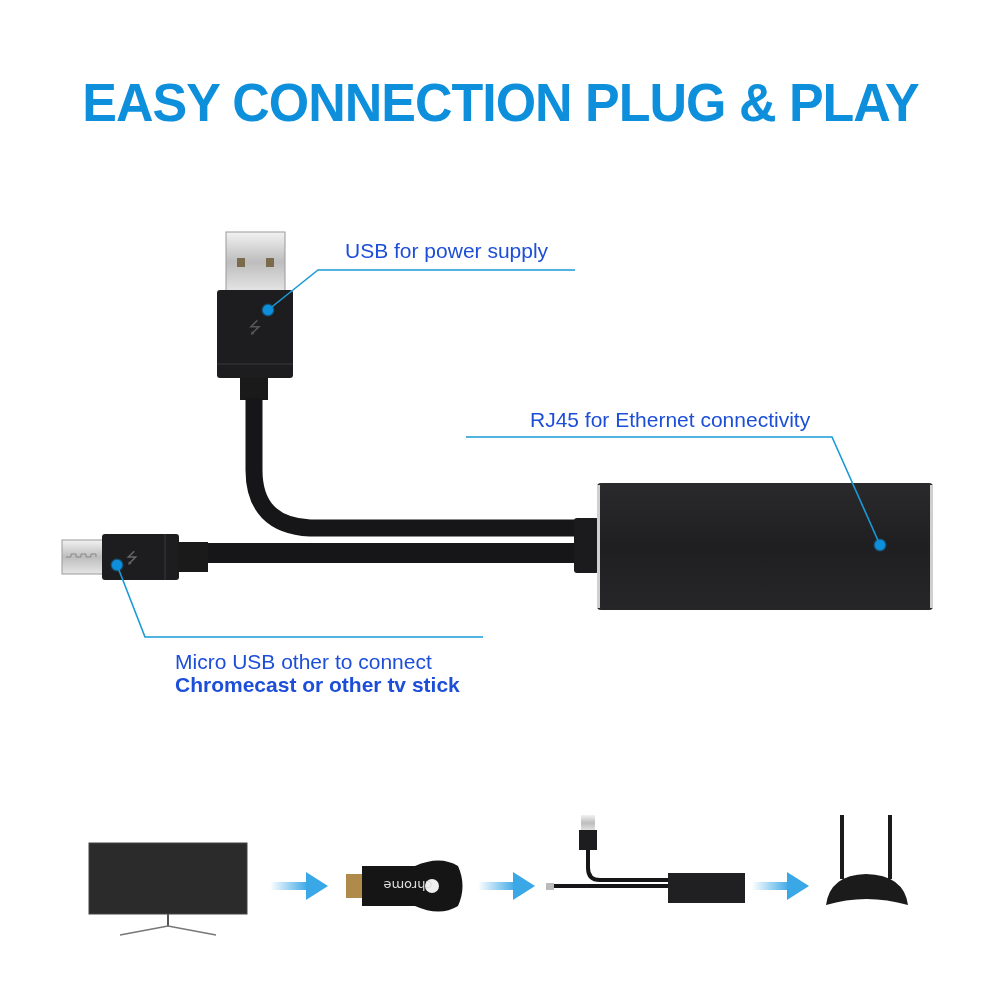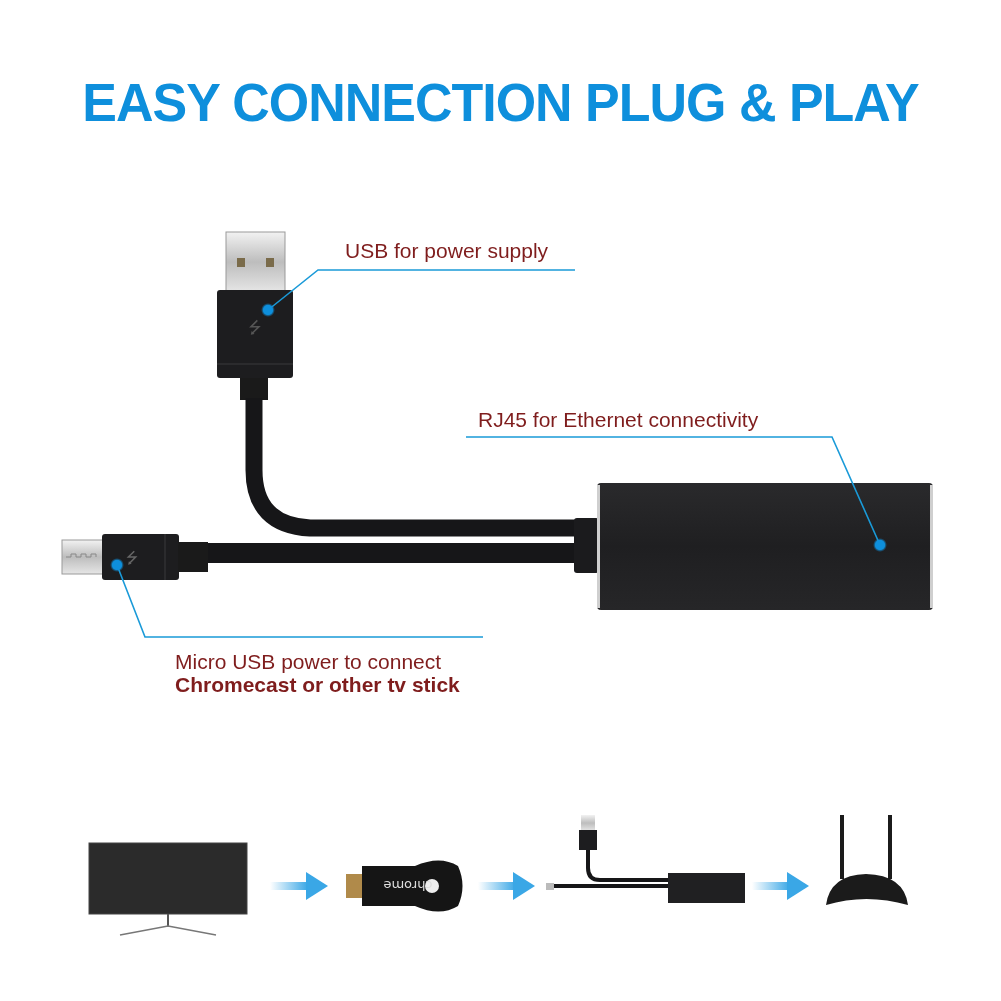--- a/index.html
+++ b/index.html
@@ -1,18 +1,18 @@
 <!DOCTYPE html>
 <html><head>
 <meta charset="utf-8">
 <style>
   html, body { margin:0; padding:0; background:#ffffff; }
   body { width:1001px; height:1001px; position:relative; overflow:hidden; font-family:"Liberation Sans", sans-serif; }
   .title { position:absolute; left:0; top:72px; width:1001px; text-align:center; font-family:"Liberation Sans", sans-serif; font-weight:bold; font-size:53px; letter-spacing:-1px; transform:scaleX(0.98); }
-  .label { position:absolute; color:#7f1d1d; font-size:21px; line-height:24px; font-family:"Liberation Sans", sans-serif; white-space:nowrap; }
+  .label { position:absolute; color:#1d4ed8; font-size:21px; line-height:24px; font-family:"Liberation Sans", sans-serif; white-space:nowrap; }
   svg { position:absolute; left:0; top:0; }
 </style>
 </head>
 <body>
 
 <div class="title" style="color:#0e8fdc;">EASY CONNECTION PLUG &amp; PLAY</div>
 
 <svg width="1001" height="1001" viewBox="0 0 1001 1001">
   <defs>
     <linearGradient id="metal" x1="0" y1="0" x2="0" y2="1">
@@ -112,15 +112,15 @@
     <polygon points="787,872 809,886 787,900" fill="#3aa7e6"></polygon>
   </g>
   <g>
     <rect x="840" y="815" width="4" height="64" fill="#1b1b1b"></rect>
     <rect x="888" y="815" width="4" height="64" fill="#1b1b1b"></rect>
     <path d="M826 905 Q830 875 866 874 Q904 875 908 905 Q866 893 826 905 Z" fill="#1b1b1b"></path>
   </g>
 </svg>
 
 <div class="label" style="left:345px; top:239px;">USB for power supply</div>
-<div class="label" style="left:478px; top:408px;text-align:center;">RJ45 for Ethernet connectivity</div>
-<div class="label" style="left:175px; top:650px;">Micro USB power to connect</div>
+<div class="label" style="left:530px; top:408px;text-align:center;">RJ45 for Ethernet connectivity</div>
+<div class="label" style="left:175px; top:650px;">Micro USB other to connect</div>
 <div class="label" style="left:175px; top:673px;font-weight:bold;">Chromecast or other tv stick</div>
 
 </body></html>

